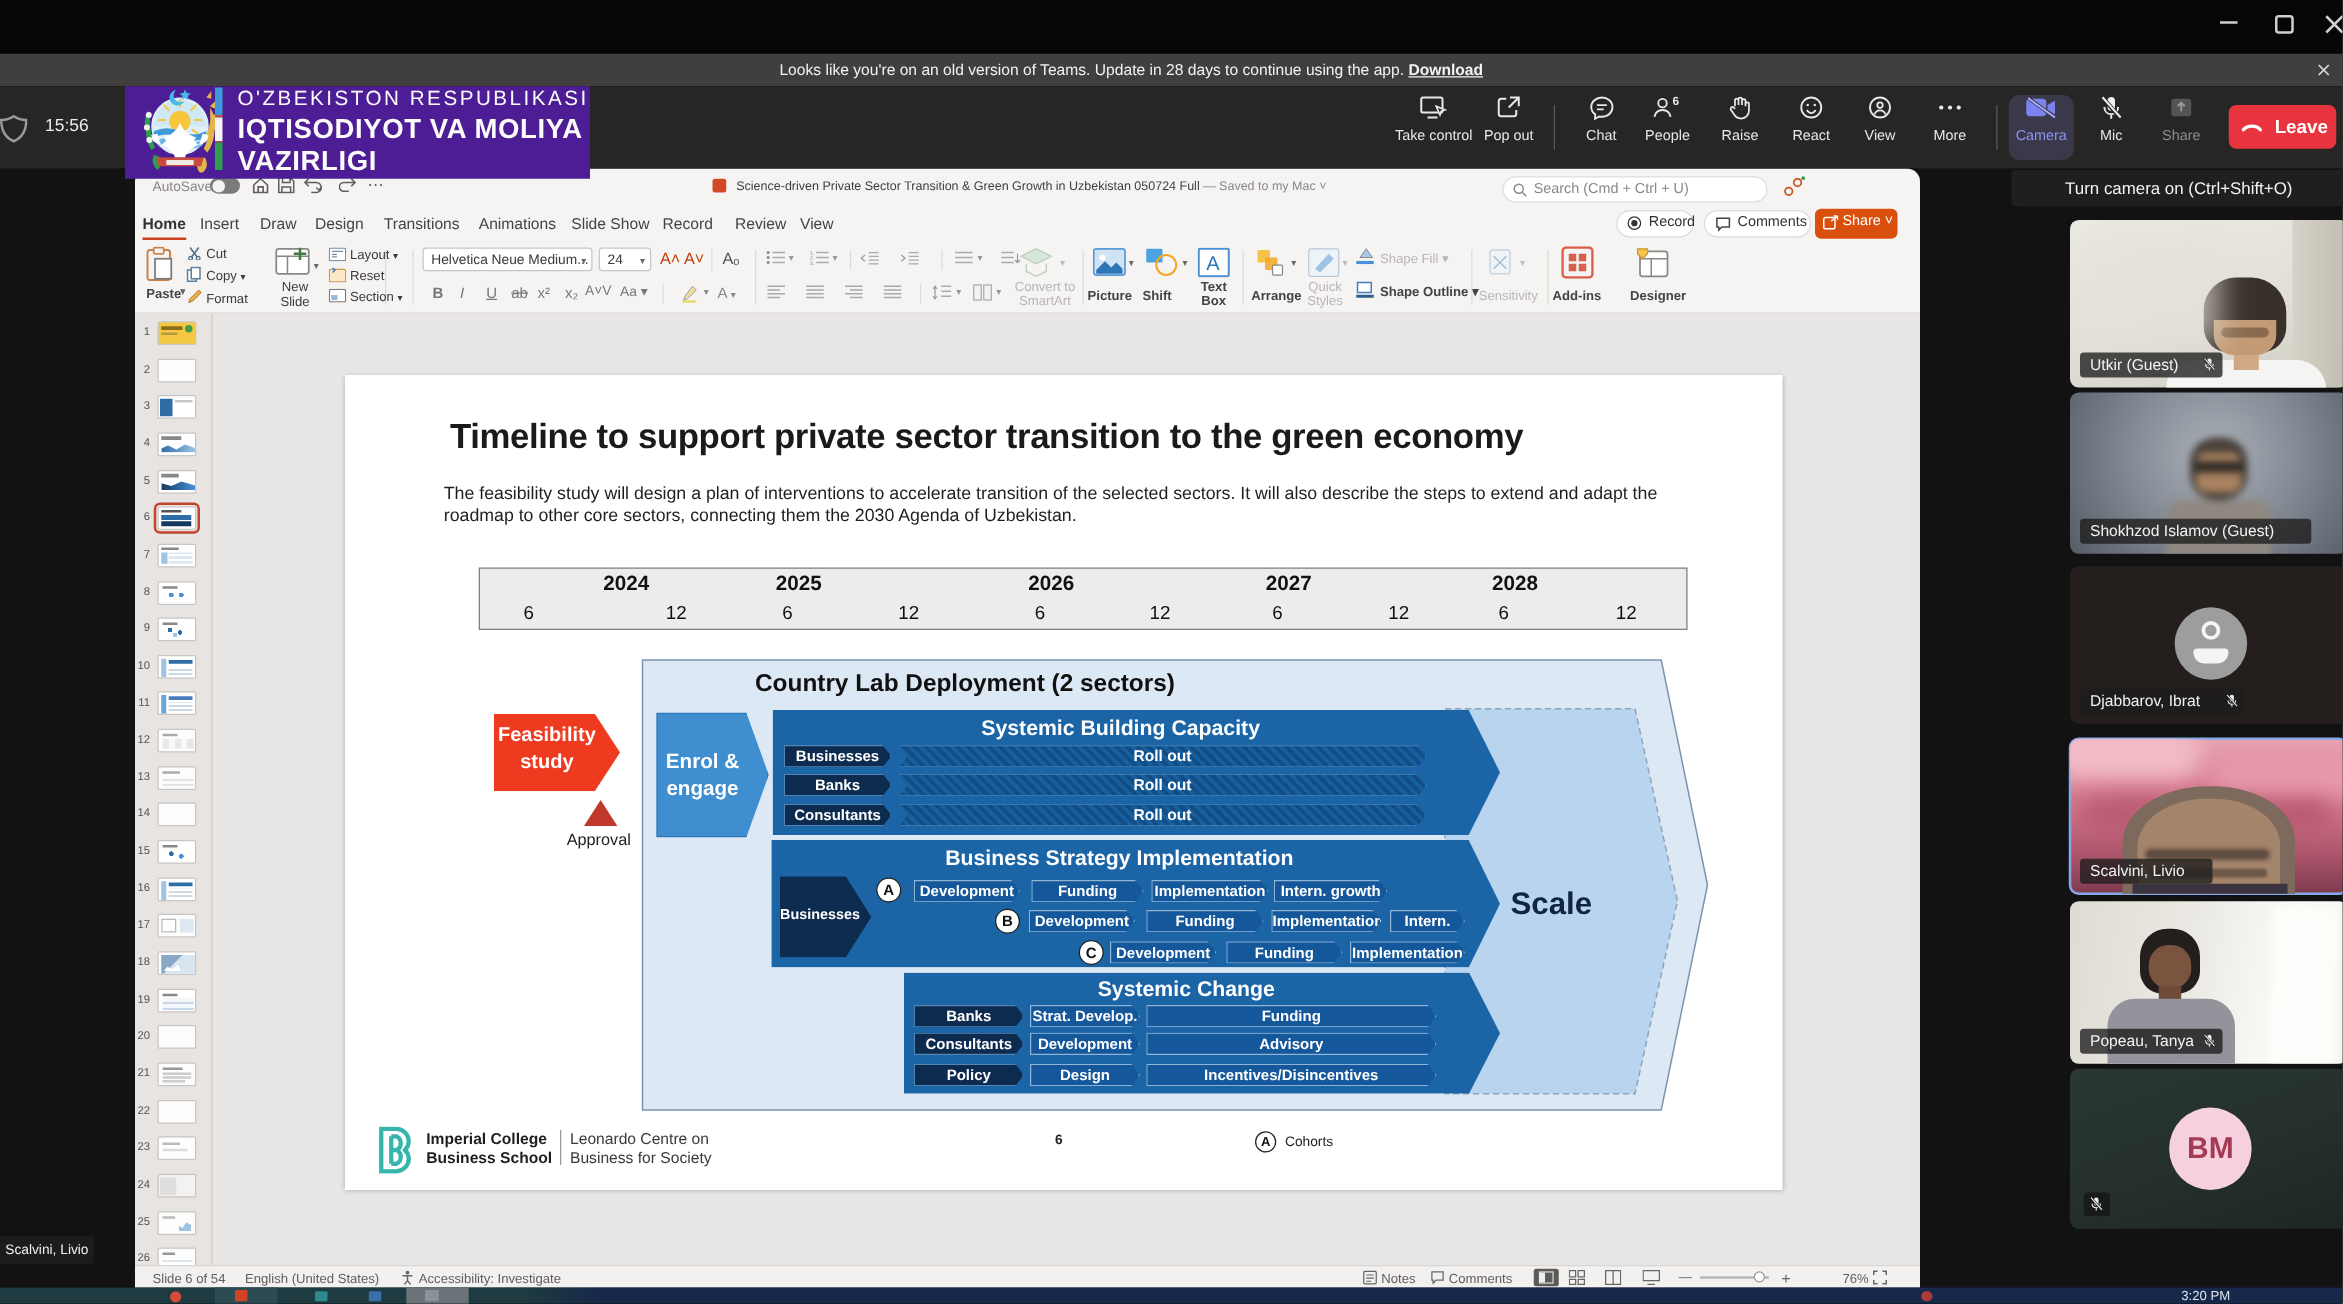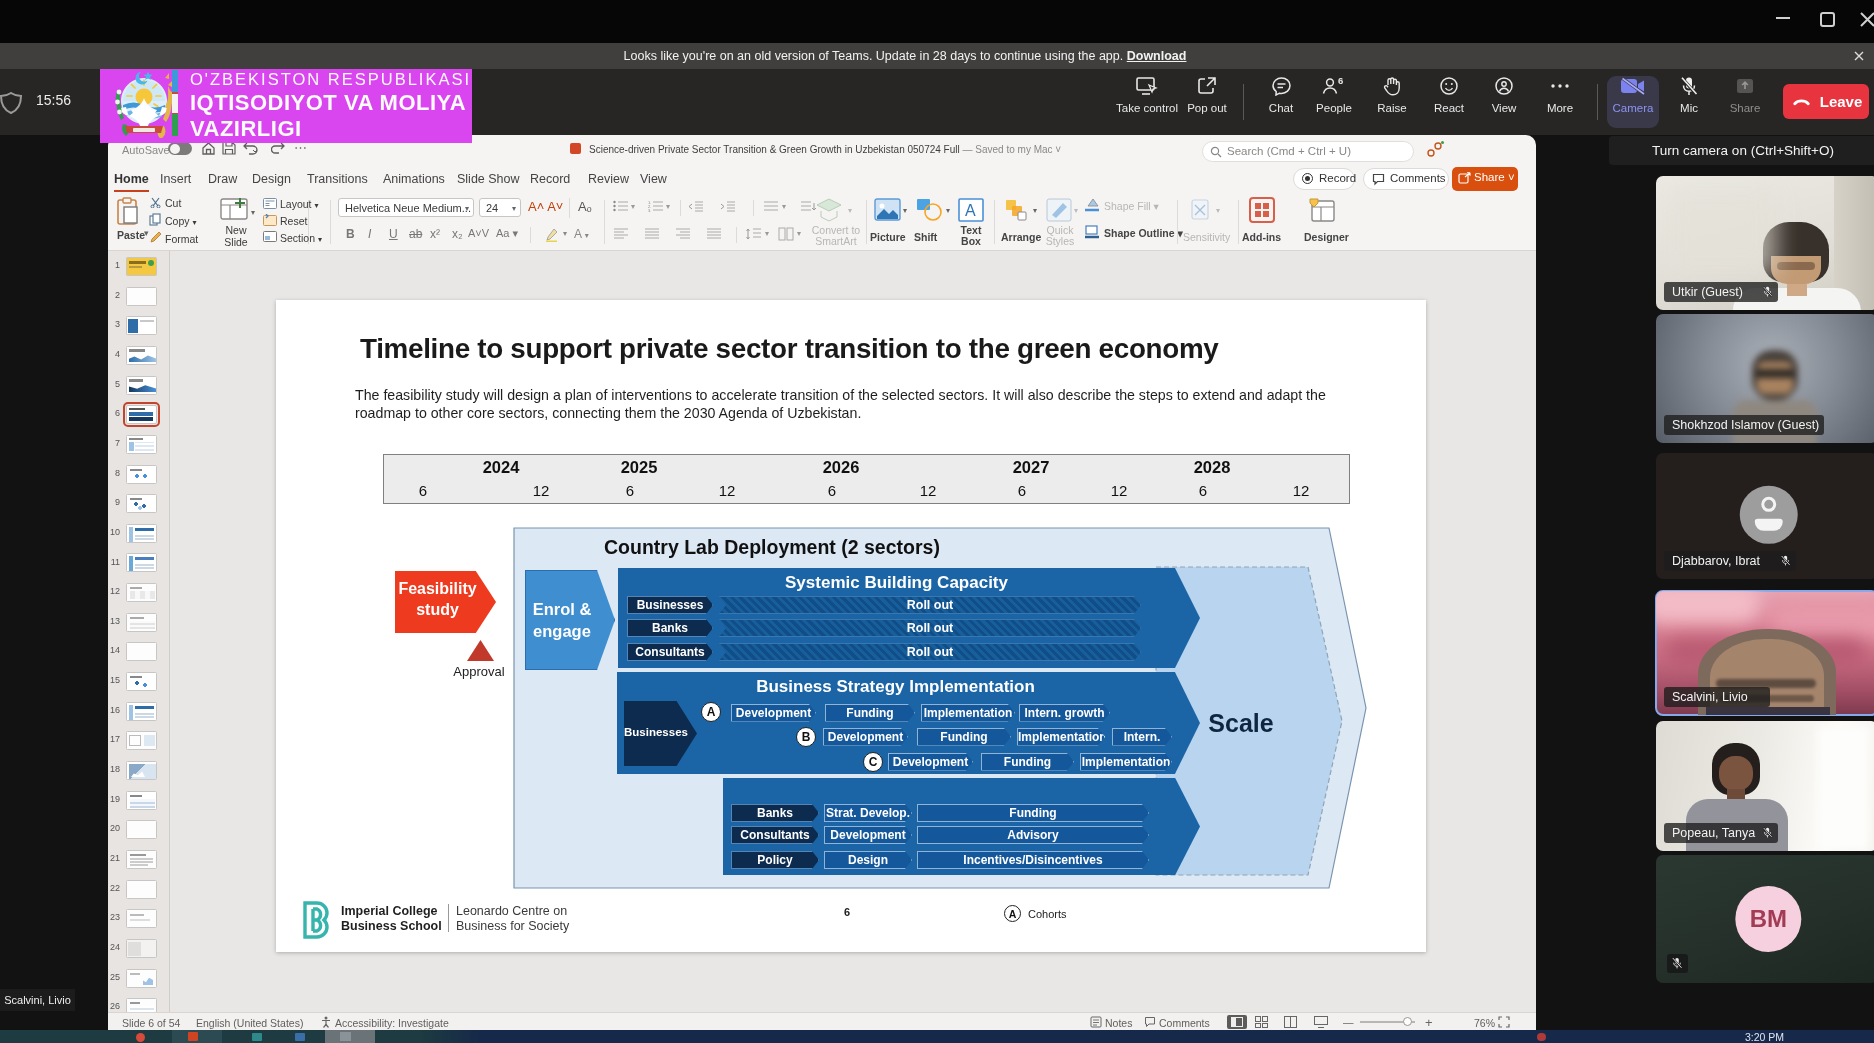--- a/index.html
+++ b/index.html
@@ -6,21 +6,21 @@
   html,body { width:1874px; height:1043px; overflow:hidden; background:#000; }
   body { font-family:"Liberation Sans", sans-serif; position:relative; }
   .abs { position:absolute; }
   
   #topstrip { left:0; top:0; width:1874px; height:43px; background:#060606; }
   .winbtn { position:absolute; top:12px; color:#cfcfcf; }
   
   #notif { left:0; top:43px; width:1874px; height:26px; background:#403f3e; color:#f2f2f2; font-size:12.5px; text-align:center; line-height:26px; }
   
   #header { left:0; top:69px; width:1874px; height:66px; background:#272625; }
-  #minblock { left:100px; top:69px; width:372px; height:74px; background:#d946ef; z-index:5; }
+  #minblock { left:100px; top:69px; width:372px; height:74px; background:#4c1d95; z-index:5; }
   .flagstrip { position:absolute; left:72px; top:1px; width:6px; height:66px; }
   .mintext { position:absolute; left:90px; color:#fbfbfb; white-space:nowrap; }
   
   .tbtn { position:absolute; top:7px; width:56px; height:52px; text-align:center; color:#e8e8e8; }
   .tbtn .lbl { font-size:11.5px; margin-top:2px; }
   .tsep { position:absolute; top:15px; width:1px; height:36px; background:#5a5958; }
   
   #main { left:0; top:135px; width:1874px; height:895px; background:#131212; }
   
   #ppt { left:108px; top:0px; width:1428px; height:895px; background:#f6f4f3; border-radius:10px 10px 0 0; overflow:hidden; }
@@ -638,20 +638,21 @@
 <div class="abs" style="left:119px; top:278px; width:85px; text-align:center; font-size:16px; font-weight:bold; color:#fff; line-height:21px; z-index:3;">Feasibility<br>study</div>
 <div class="abs" style="left:191px; top:340px; width:27px; height:21px; background:#c0392b; clip-path:polygon(50% 0, 100% 100%, 0 100%);"></div>
 <div class="abs" style="left:168px; top:364px; width:70px; text-align:center; font-size:13px; color:#222;">Approval</div>
 <div class="abs" style="left:249px; top:270px; width:90px; height:100px; background:#3e8ed0; clip-path:polygon(0 0, 80% 0, 100% 50%, 80% 100%, 0 100%); border:1px solid #2a6db1;"></div>
 <div class="abs" style="left:249px; top:298px; width:74px; text-align:center; font-size:16.5px; font-weight:bold; color:#fff; line-height:22px; z-index:3;">Enrol &amp;<br>engage</div>
 <div class="abs" style="left:342px; top:268px; width:582px; height:100px; background:#1b65a6; clip-path:polygon(0 0, 95.7% 0, 100% 50%, 95.7% 100%, 0 100%);"></div>
 <div class="abs" style="left:341px; top:372px; width:583px; height:102px; background:#1b65a6; clip-path:polygon(0 0, 95.7% 0, 100% 50%, 95.7% 100%, 0 100%);"></div>
 <div class="abs" style="left:447px; top:478px; width:477px; height:97px; background:#1b65a6; clip-path:polygon(0 0, 94.8% 0, 100% 50%, 94.8% 100%, 0 100%);"></div>
 <div class="abs" style="left:342px; top:273px; width:557px; text-align:center; font-size:17px; font-weight:bold; color:#fff; z-index:3;">Systemic Building Capacity</div>
 <div class="abs" style="left:341px; top:377px; width:557px; text-align:center; font-size:17px; font-weight:bold; color:#fff; z-index:3;">Business Strategy Implementation</div>
+<div class="abs" style="left:447px; top:482px; width:452px; text-align:center; font-size:17px; font-weight:bold; color:#fff; z-index:3;">Systemic Change</div>
 <div class="abs" style="left:351px; top:296px; width:86px; height:18px; background:#0d2b4e; border:1px solid #5585b5; clip-path:polygon(0 0, calc(100% - 7px) 0, 100% 50%, calc(100% - 7px) 100%, 0 100%); color:#fff; font-size:12px; font-weight:bold; text-align:center; line-height:17px; z-index:3;">Businesses</div>
 <div class="abs" style="left:443px; top:296px; width:422px; height:18px; background:repeating-linear-gradient(45deg,#114e88 0 3px,#175e9d 3px 6px); border:1px solid #3a77ad; clip-path:polygon(0 0, calc(100% - 7px) 0, 100% 50%, calc(100% - 7px) 100%, 0 100%, 7px 50%); color:#fff; font-size:12.5px; font-weight:bold; text-align:center; line-height:17px; z-index:3;">Roll out</div>
 <div class="abs" style="left:351px; top:319px; width:86px; height:18px; background:#0d2b4e; border:1px solid #5585b5; clip-path:polygon(0 0, calc(100% - 7px) 0, 100% 50%, calc(100% - 7px) 100%, 0 100%); color:#fff; font-size:12px; font-weight:bold; text-align:center; line-height:17px; z-index:3;">Banks</div>
 <div class="abs" style="left:443px; top:319px; width:422px; height:18px; background:repeating-linear-gradient(45deg,#114e88 0 3px,#175e9d 3px 6px); border:1px solid #3a77ad; clip-path:polygon(0 0, calc(100% - 7px) 0, 100% 50%, calc(100% - 7px) 100%, 0 100%, 7px 50%); color:#fff; font-size:12.5px; font-weight:bold; text-align:center; line-height:17px; z-index:3;">Roll out</div>
 <div class="abs" style="left:351px; top:343px; width:86px; height:18px; background:#0d2b4e; border:1px solid #5585b5; clip-path:polygon(0 0, calc(100% - 7px) 0, 100% 50%, calc(100% - 7px) 100%, 0 100%); color:#fff; font-size:12px; font-weight:bold; text-align:center; line-height:17px; z-index:3;">Consultants</div>
 <div class="abs" style="left:443px; top:343px; width:422px; height:18px; background:repeating-linear-gradient(45deg,#114e88 0 3px,#175e9d 3px 6px); border:1px solid #3a77ad; clip-path:polygon(0 0, calc(100% - 7px) 0, 100% 50%, calc(100% - 7px) 100%, 0 100%, 7px 50%); color:#fff; font-size:12.5px; font-weight:bold; text-align:center; line-height:17px; z-index:3;">Roll out</div>
 <div class="abs" style="left:348px; top:401px; width:73px; height:65px; background:#0d2b4e; clip-path:polygon(0 0, 72% 0, 100% 50%, 72% 100%, 0 100%); z-index:3;"></div>
 <div class="abs" style="left:348px; top:426px; width:56px; text-align:center; font-size:11.5px; font-weight:bold; color:#fff; z-index:4;">Businesses</div>
 <div class="abs" style="left:425px; top:402px; width:20px; height:20px; background:#fff; border:1.5px solid #222; border-radius:11px; text-align:center; line-height:18px; font-size:12px; font-weight:bold; color:#111; z-index:4;">A</div>
 <div class="abs" style="left:520px; top:427px; width:20px; height:20px; background:#fff; border:1.5px solid #222; border-radius:11px; text-align:center; line-height:18px; font-size:12px; font-weight:bold; color:#111; z-index:4;">B</div>
@@ -755,21 +756,21 @@
         <path d="M3 1.8 L17.5 18" stroke="#efefef" stroke-width="1.6"></path>
       </svg></div>
 <div class="abs sbit" style="left:1656px; top:179px; width:222px; height:129px; background:radial-gradient(circle at 52% 38%, #aab0b8 0%, #878d96 45%, #565c66 100%); border-radius:7px; overflow:hidden; ">
       <div style="position:absolute;left:54%;top:36px;transform:translateX(-50%);width:110px;height:95px;filter:blur(3px);">
         <div style="position:absolute;left:31px;top:0;width:46px;height:50px;background:#48403a;border-radius:20px;"></div>
         <div style="position:absolute;left:36px;top:12px;width:36px;height:32px;background:#a8825f;border-radius:8px;"></div>
         <div style="position:absolute;left:35px;top:19px;width:38px;height:9px;background:#2e2a26;"></div>
         <div style="position:absolute;left:12px;top:50px;width:84px;height:46px;background:#8e8880;border-radius:14px 14px 0 0;"></div>
       </div>
     </div>
-<div class="abs sbit" style="left:1664px; top:280px; width:160px; height:20px; background:rgba(28,28,28,0.78); border-radius:3px; color:#f2f2f2; font-size:12.5px; padding:3px 0 0 8px; z-index:3;">Shokhzod Islamov (Guest)</div>
+<div class="abs sbit" style="left:1664px; top:280px; width:185px; height:20px; background:rgba(28,28,28,0.78); border-radius:3px; color:#f2f2f2; font-size:12.5px; padding:3px 0 0 8px; z-index:3;">Shokhzod Islamov (Guest)</div>
 <div class="abs sbit" style="left:1656px; top:318px; width:222px; height:126px; background:#241e1d; border-radius:7px; overflow:hidden; ">
       <div style="position:absolute;left:50%;top:50%;transform:translate(-47%,-52%);width:58px;height:58px;background:#9d9d9d;border-radius:29px;">
         <div style="position:absolute;left:50%;top:11px;transform:translateX(-50%);width:15px;height:15px;border:3px solid #f4f4f4;border-radius:10px;"></div>
         <div style="position:absolute;left:50%;top:33px;transform:translateX(-50%);width:28px;height:12px;background:#f4f4f4;border-radius:3px 3px 9px 9px;"></div>
       </div>
     </div>
 <div class="abs sbit" style="left:1664px; top:416px; width:132px; height:20px; background:rgba(28,28,28,0.78); border-radius:3px; color:#f2f2f2; font-size:12.5px; padding:3px 0 0 8px; z-index:3;">Djabbarov, Ibrat<svg style="position:absolute;right:5px;top:4px;" width="11" height="11" viewBox="0 0 20 20">
         <rect x="7" y="1.5" width="6" height="11" rx="3" fill="#efefef"></rect>
         <path d="M4.5 9.5 c0 3.6 2.4 5.8 5.5 5.8 s5.5 -2.2 5.5 -5.8 M10 15.5 V19" fill="none" stroke="#efefef" stroke-width="1.5"></path>
         <path d="M2.5 1.5 L17.5 18.5" stroke="#161616" stroke-width="3.4"></path>

